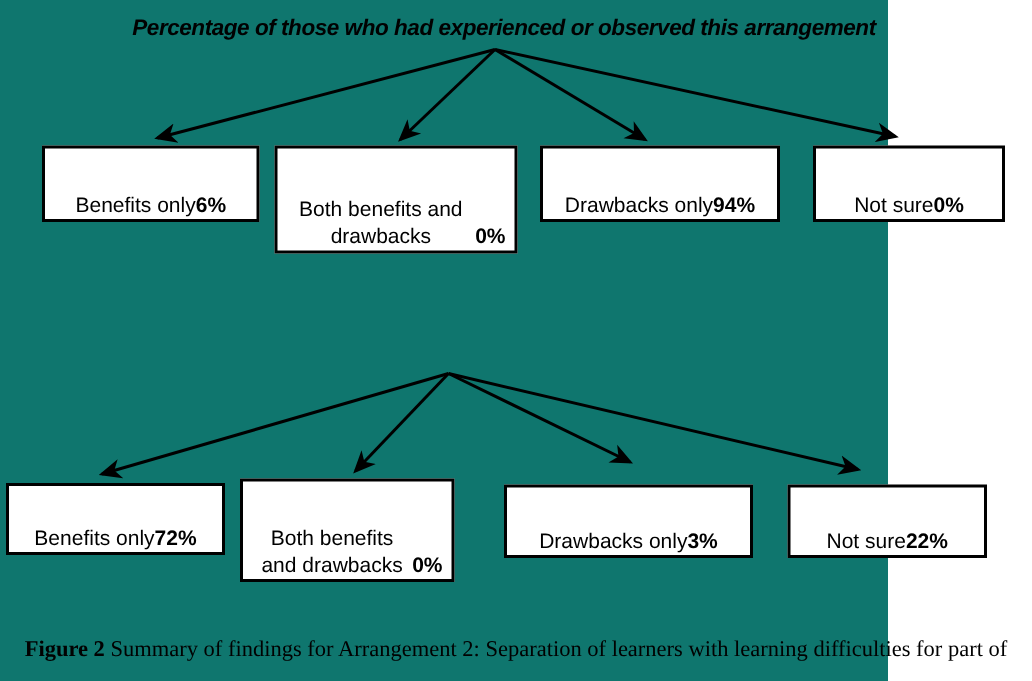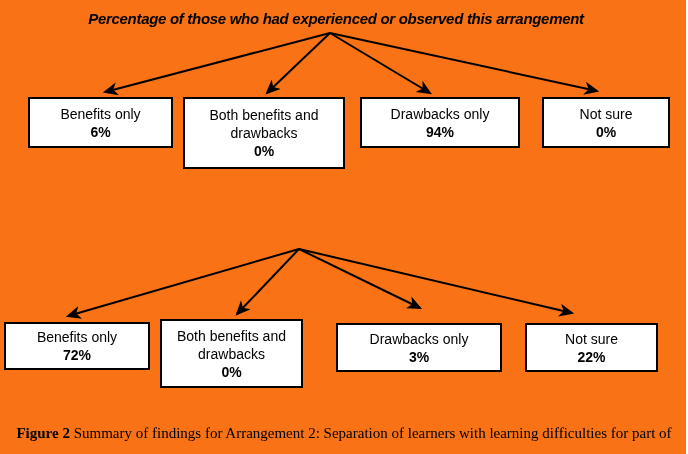--- a/index.html
+++ b/index.html
@@ -5,22 +5,22 @@
   * { margin: 0; padding: 0; box-sizing: border-box; }
   html, body { background: #ffffff; }
   body {
     width: 688px; height: 454px;
     font-family: "Liberation Sans", sans-serif;
     color: #000;
     overflow: hidden;
   }
   .canvas {
     position: relative;
-    width: 686px; height: 454px;
-    background: #f97316;
+    width: 592px; height: 454px;
+    background: #0f766e;
   }
   .arrows {
     position: absolute; left: 0; top: 0;
     width: 688px; height: 454px;
     pointer-events: none;
   }
   .section-title {
     position: absolute;
     font-style: italic;
     font-weight: 700;
@@ -31,22 +31,22 @@
     white-space: nowrap;
     color: #010101;
   }
   .title-1 { top: 9px;   left: 0; width: 672px; }
   .title-2 { top: 223px; left: 0; width: 632px; }
   .rbox {
     position: absolute;
     background: #ffffff;
     border: 2px solid #000000;
     display: flex;
-    flex-direction: column;
-    align-items: center;
+    flex-direction: row;
+    align-items: flex-end;
     justify-content: center;
     text-align: center;
     font-size: 14px;
     line-height: 18px;
     padding: 1px 6px;
   }
   .rbox .val { font-weight: 700; }
   .b1 { left: 28px;  top: 97px;  width: 145px; height: 51px; }
   .b2 { left: 183px; top: 97px;  width: 162px; height: 72px; }
   .b3 { left: 360px; top: 97px;  width: 160px; height: 51px; }

